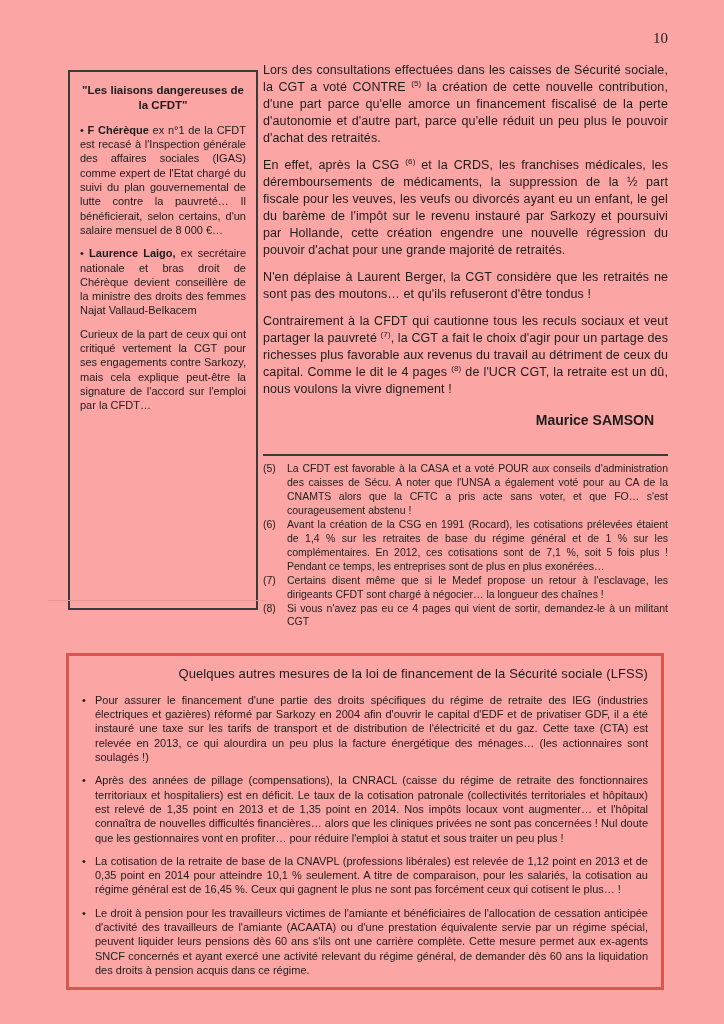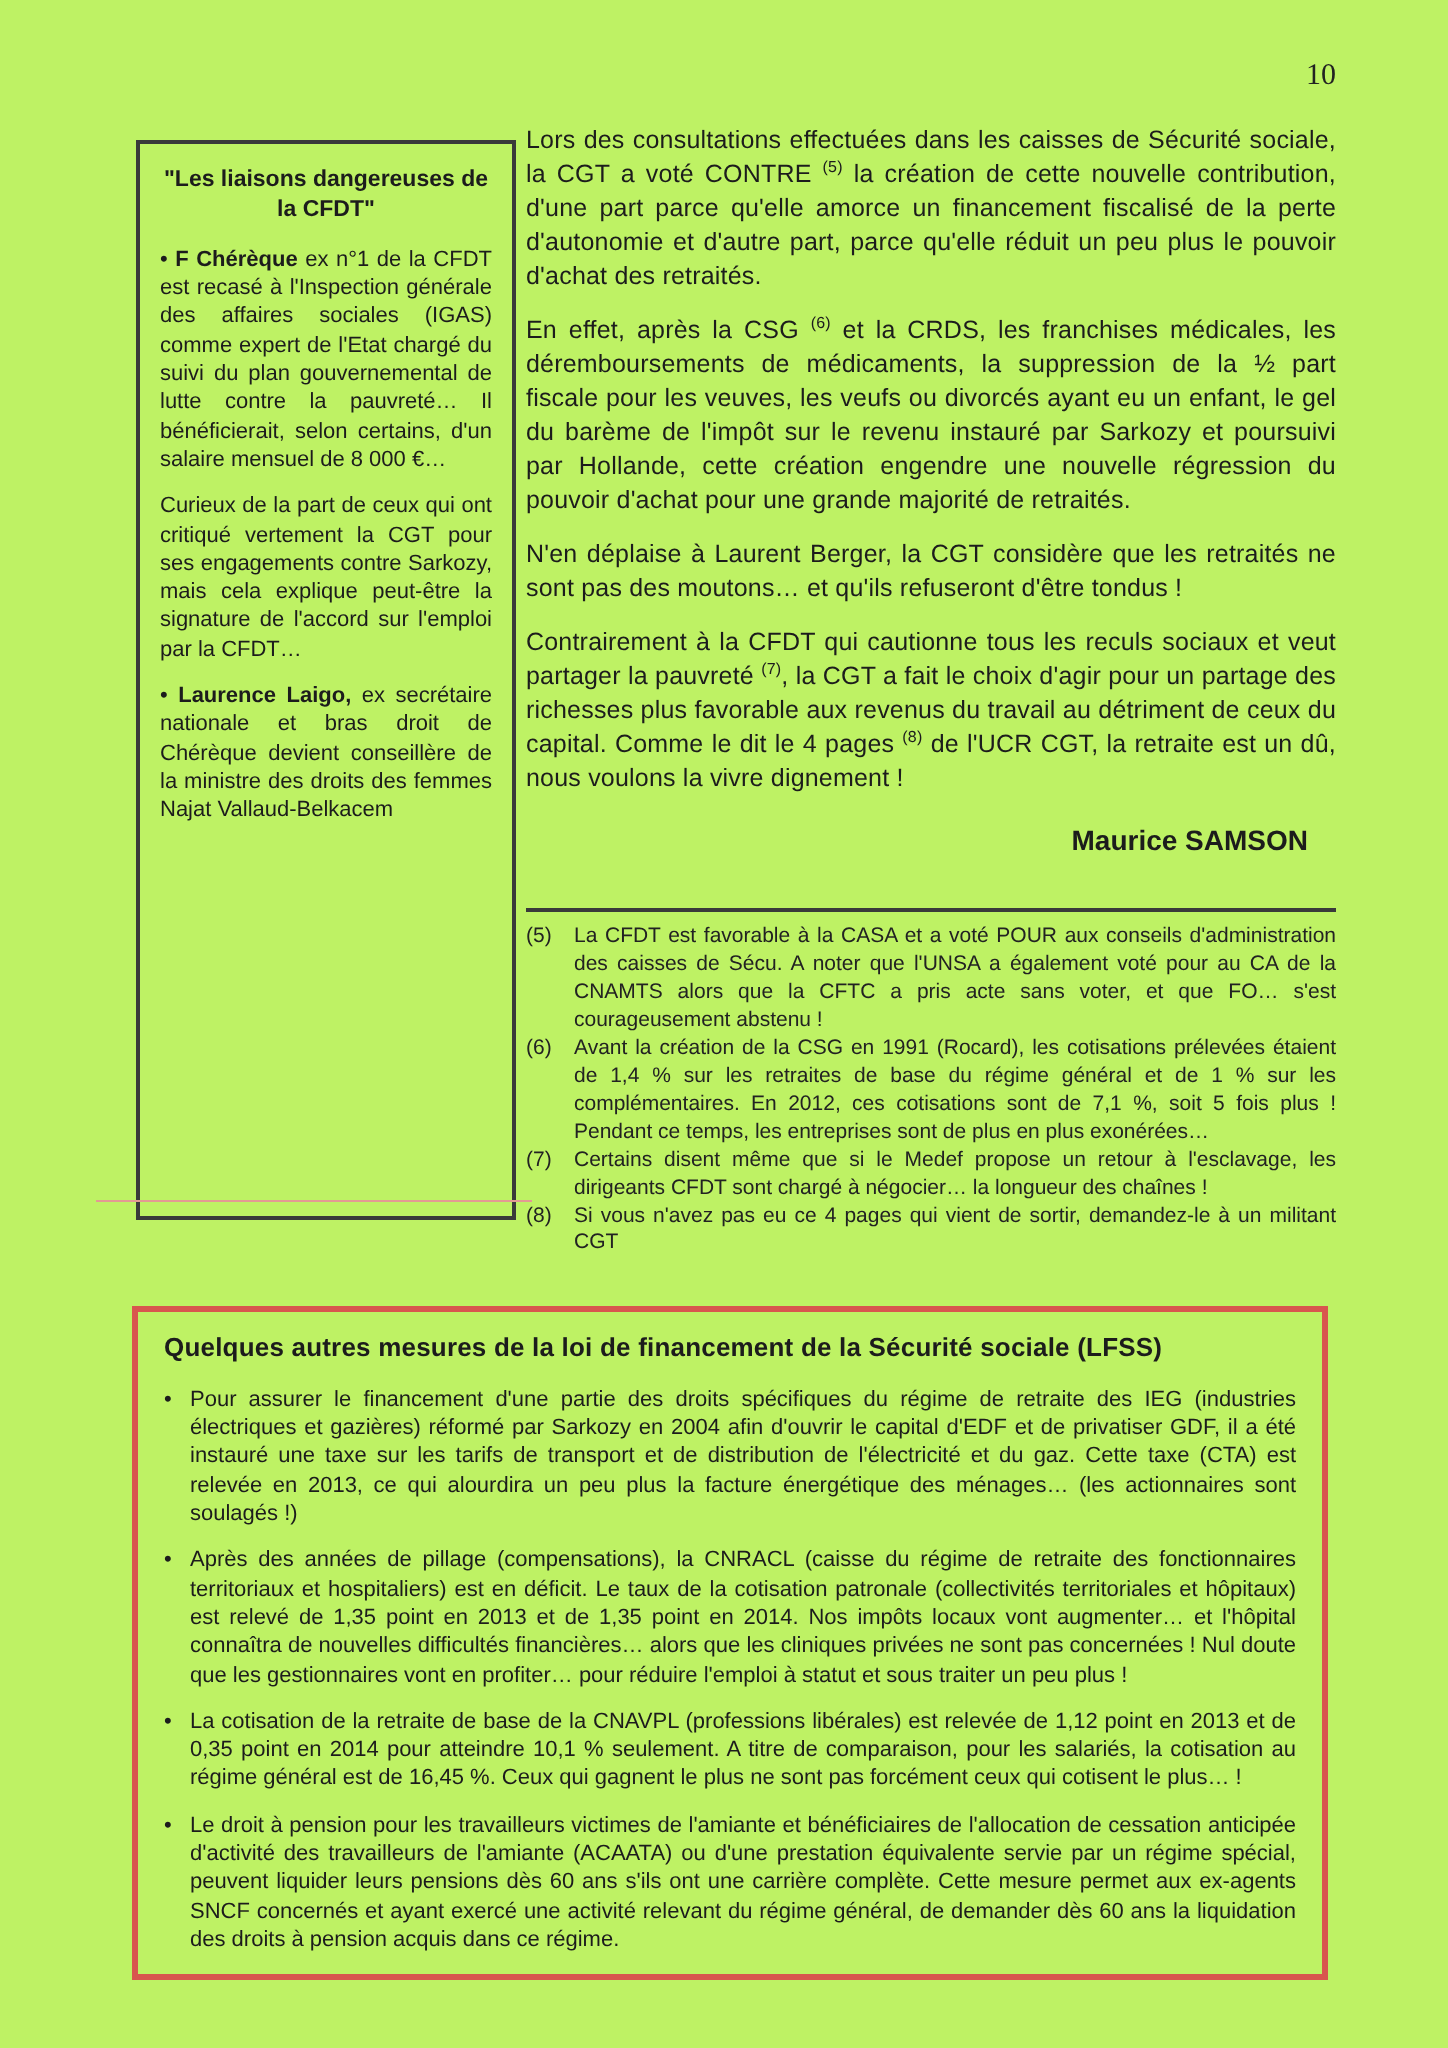--- a/index.html
+++ b/index.html
@@ -1,19 +1,19 @@
 <!DOCTYPE html>
 <html><head>
 <meta charset="utf-8">
 <style>
   html,body{margin:0;padding:0;background:#e8e8e8;}
   .page{
     position:relative;
     width:724px;height:1024px;
-    background:#bef264;
+    background:#fca5a5;
     overflow:hidden;
     font-family:"Liberation Sans", sans-serif;
     color:#1c1c1c;
   }
   
   .page-number{
     position:absolute; top:30px; right:56px;
     font-family:"Liberation Serif", serif;
     font-size:15px; color:#222;
   }
@@ -61,21 +61,21 @@
   .fn-num{width:24px; flex:0 0 24px;}
   .fn-text{flex:1;}
   
   .lfss-box{
     position:absolute; left:66px; top:653px; width:566px;
     border:3px solid #d8564e;
     padding:8px 13px 10px 13px;
     font-size:11px; line-height:1.3;
   }
   .lfss-title{
-    font-weight:bold; text-align:left;
+    font-weight:normal; text-align:right;
     font-size:13px; margin:2px 0 10px 0;
     letter-spacing:0.1px;
   }
   .lfss-item{display:flex; margin:0 0 9px 0; text-align:justify;}
   .lfss-item:last-child{margin-bottom:0;}
   .lfss-bullet{width:13px; flex:0 0 13px;}
   .lfss-text{flex:1;}
 </style>
 </head>
 <body>
@@ -84,23 +84,23 @@
 
   <div class="page-number">10</div>
 
   <div class="sidebar-box">
     <div class="sb-title">"Les liaisons dangereuses de la CFDT"</div>
 
 
     <p><span>• </span><b>F Chérèque</b><span> ex n°1 de la CFDT est recasé à l'Inspection générale des affaires sociales (IGAS) comme expert de l'Etat  chargé du suivi du plan gouvernemental de lutte contre la pauvreté… Il bénéficierait, selon certains, d'un salaire mensuel de 8 000 €…</span></p>
 
 
+    <p><span>• </span><b>Laurence Laigo,</b><span> ex secrétaire nationale et bras droit de Chérèque devient conseillère de la ministre des droits des femmes Najat Vallaud-Belkacem</span></p>
+
     <p>Curieux de la part de ceux qui ont critiqué vertement la CGT pour ses engagements contre Sarkozy, mais cela explique peut-être la signature de l'accord sur l'emploi par la CFDT…</p>
-
-    <p><span>• </span><b>Laurence Laigo,</b><span> ex secrétaire nationale et bras droit de Chérèque devient conseillère de la ministre des droits des femmes Najat Vallaud-Belkacem</span></p>
   </div>
 
   <div class="artifact-red-line"></div>
 
   <div class="main-col">
     <p class="para"><span>Lors des consultations effectuées dans les caisses de Sécurité sociale, la CGT a voté CONTRE </span><sup class="note-ref">(5)</sup><span>  la création de cette nouvelle contribution, d'une part parce qu'elle amorce un financement fiscalisé de la perte d'autonomie et d'autre part, parce qu'elle réduit un peu plus le pouvoir d'achat des retraités.</span></p>
 
     <p class="para"><span>En effet, après la CSG </span><sup class="note-ref">(6)</sup><span> et la CRDS, les franchises médicales, les déremboursements de médicaments, la suppression de la ½ part fiscale pour les veuves, les veufs ou divorcés ayant eu un enfant, le gel du barème de l'impôt sur le revenu instauré par Sarkozy et poursuivi par Hollande, cette création engendre une nouvelle régression du pouvoir d'achat pour une grande majorité de retraités.</span></p>
 
     <p class="para bold">N'en déplaise à Laurent Berger, la CGT considère que les retraités ne sont pas des moutons… et qu'ils refuseront d'être tondus !</p>

